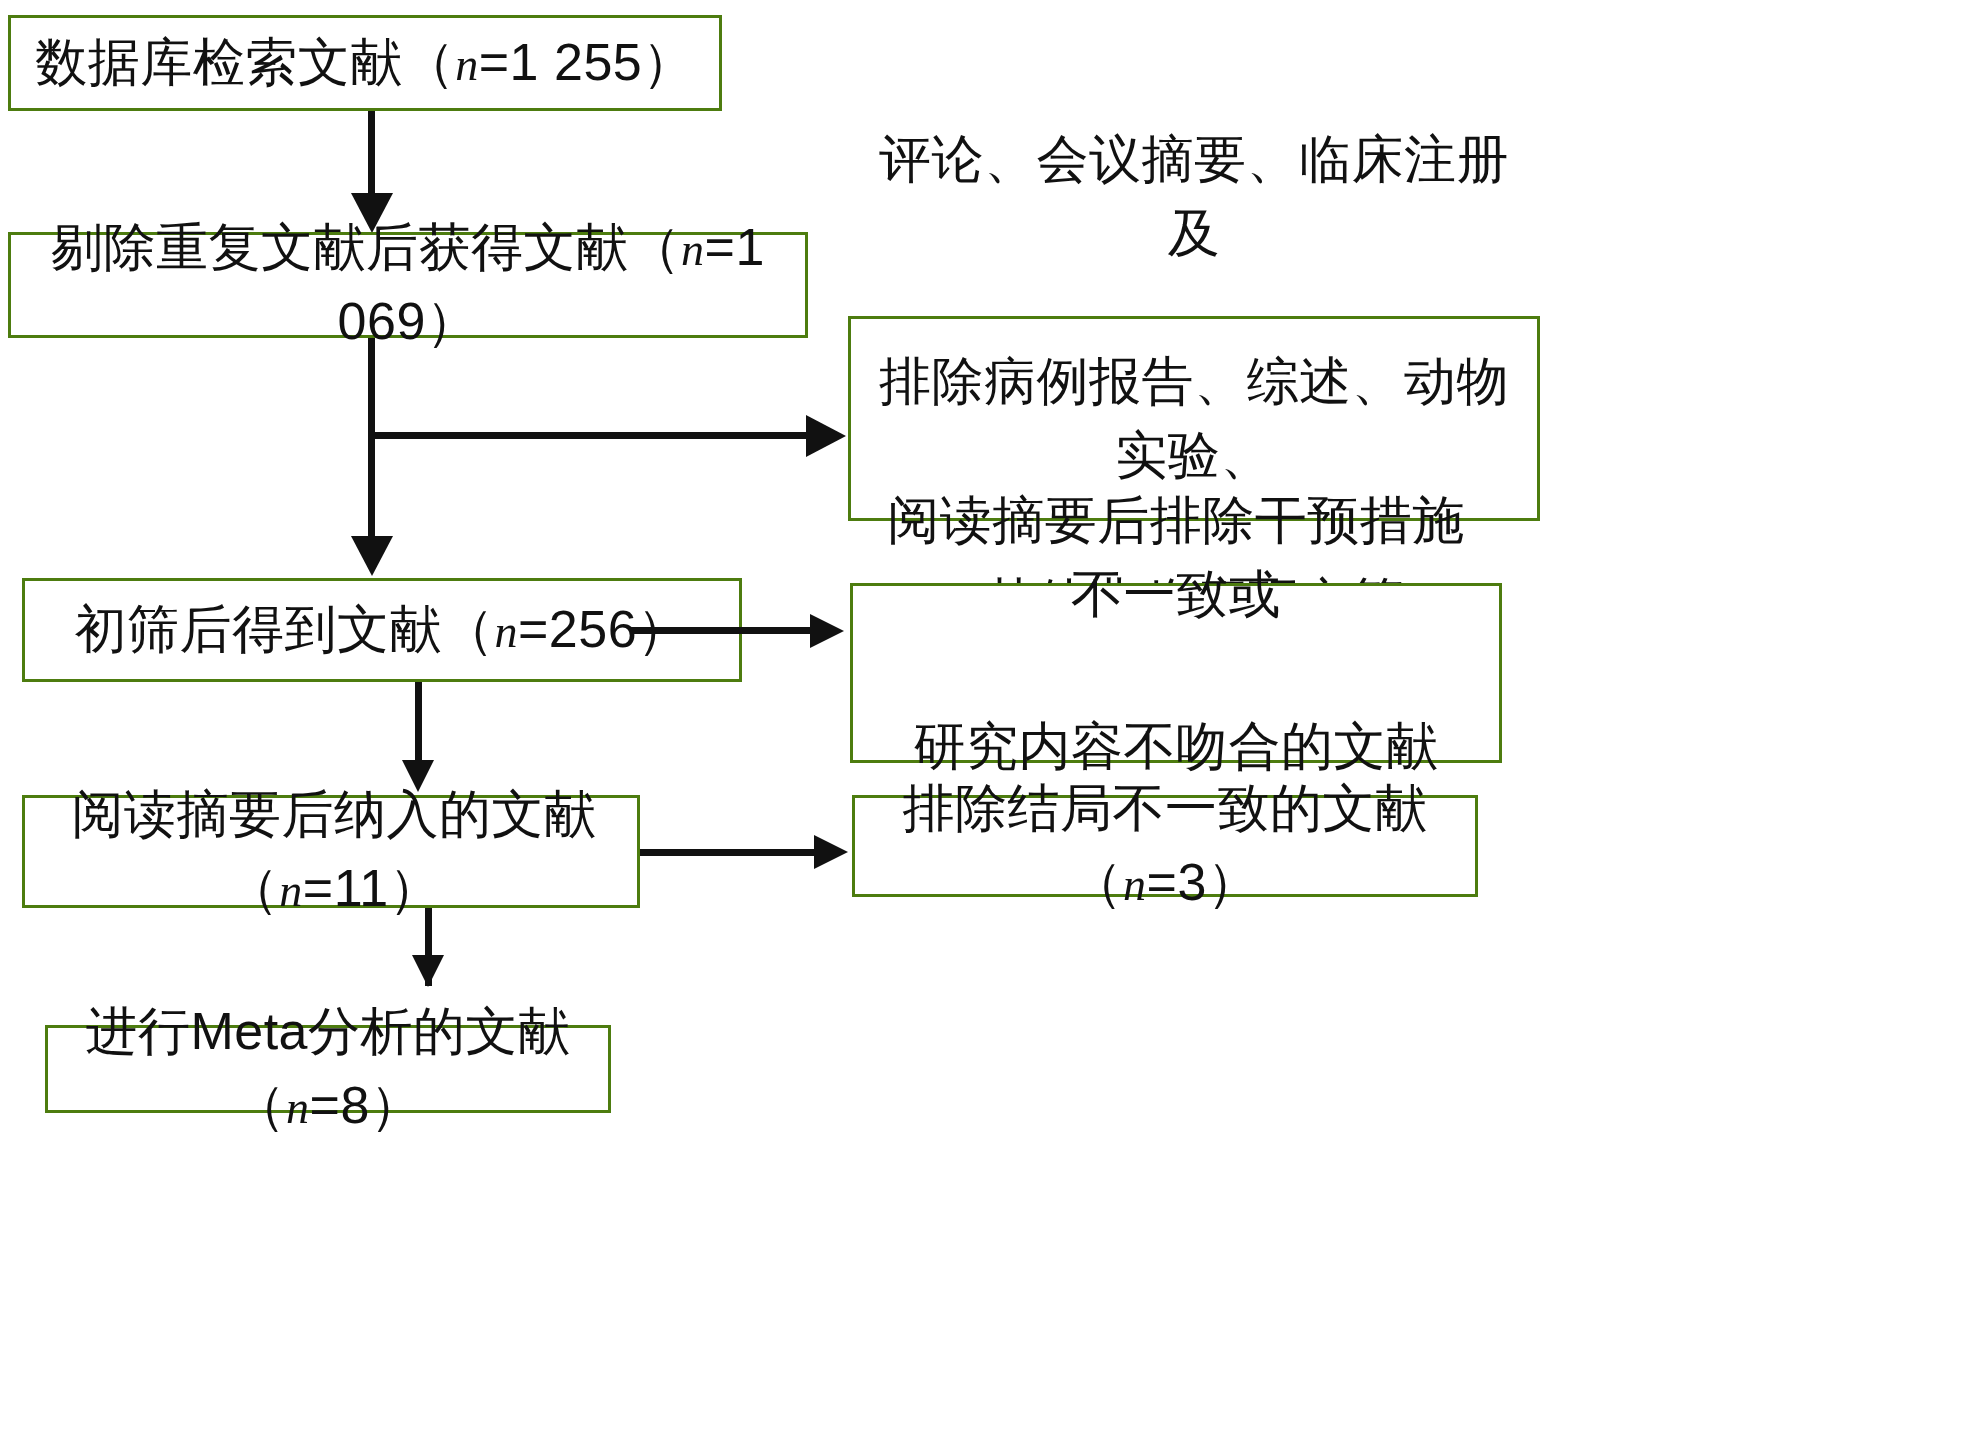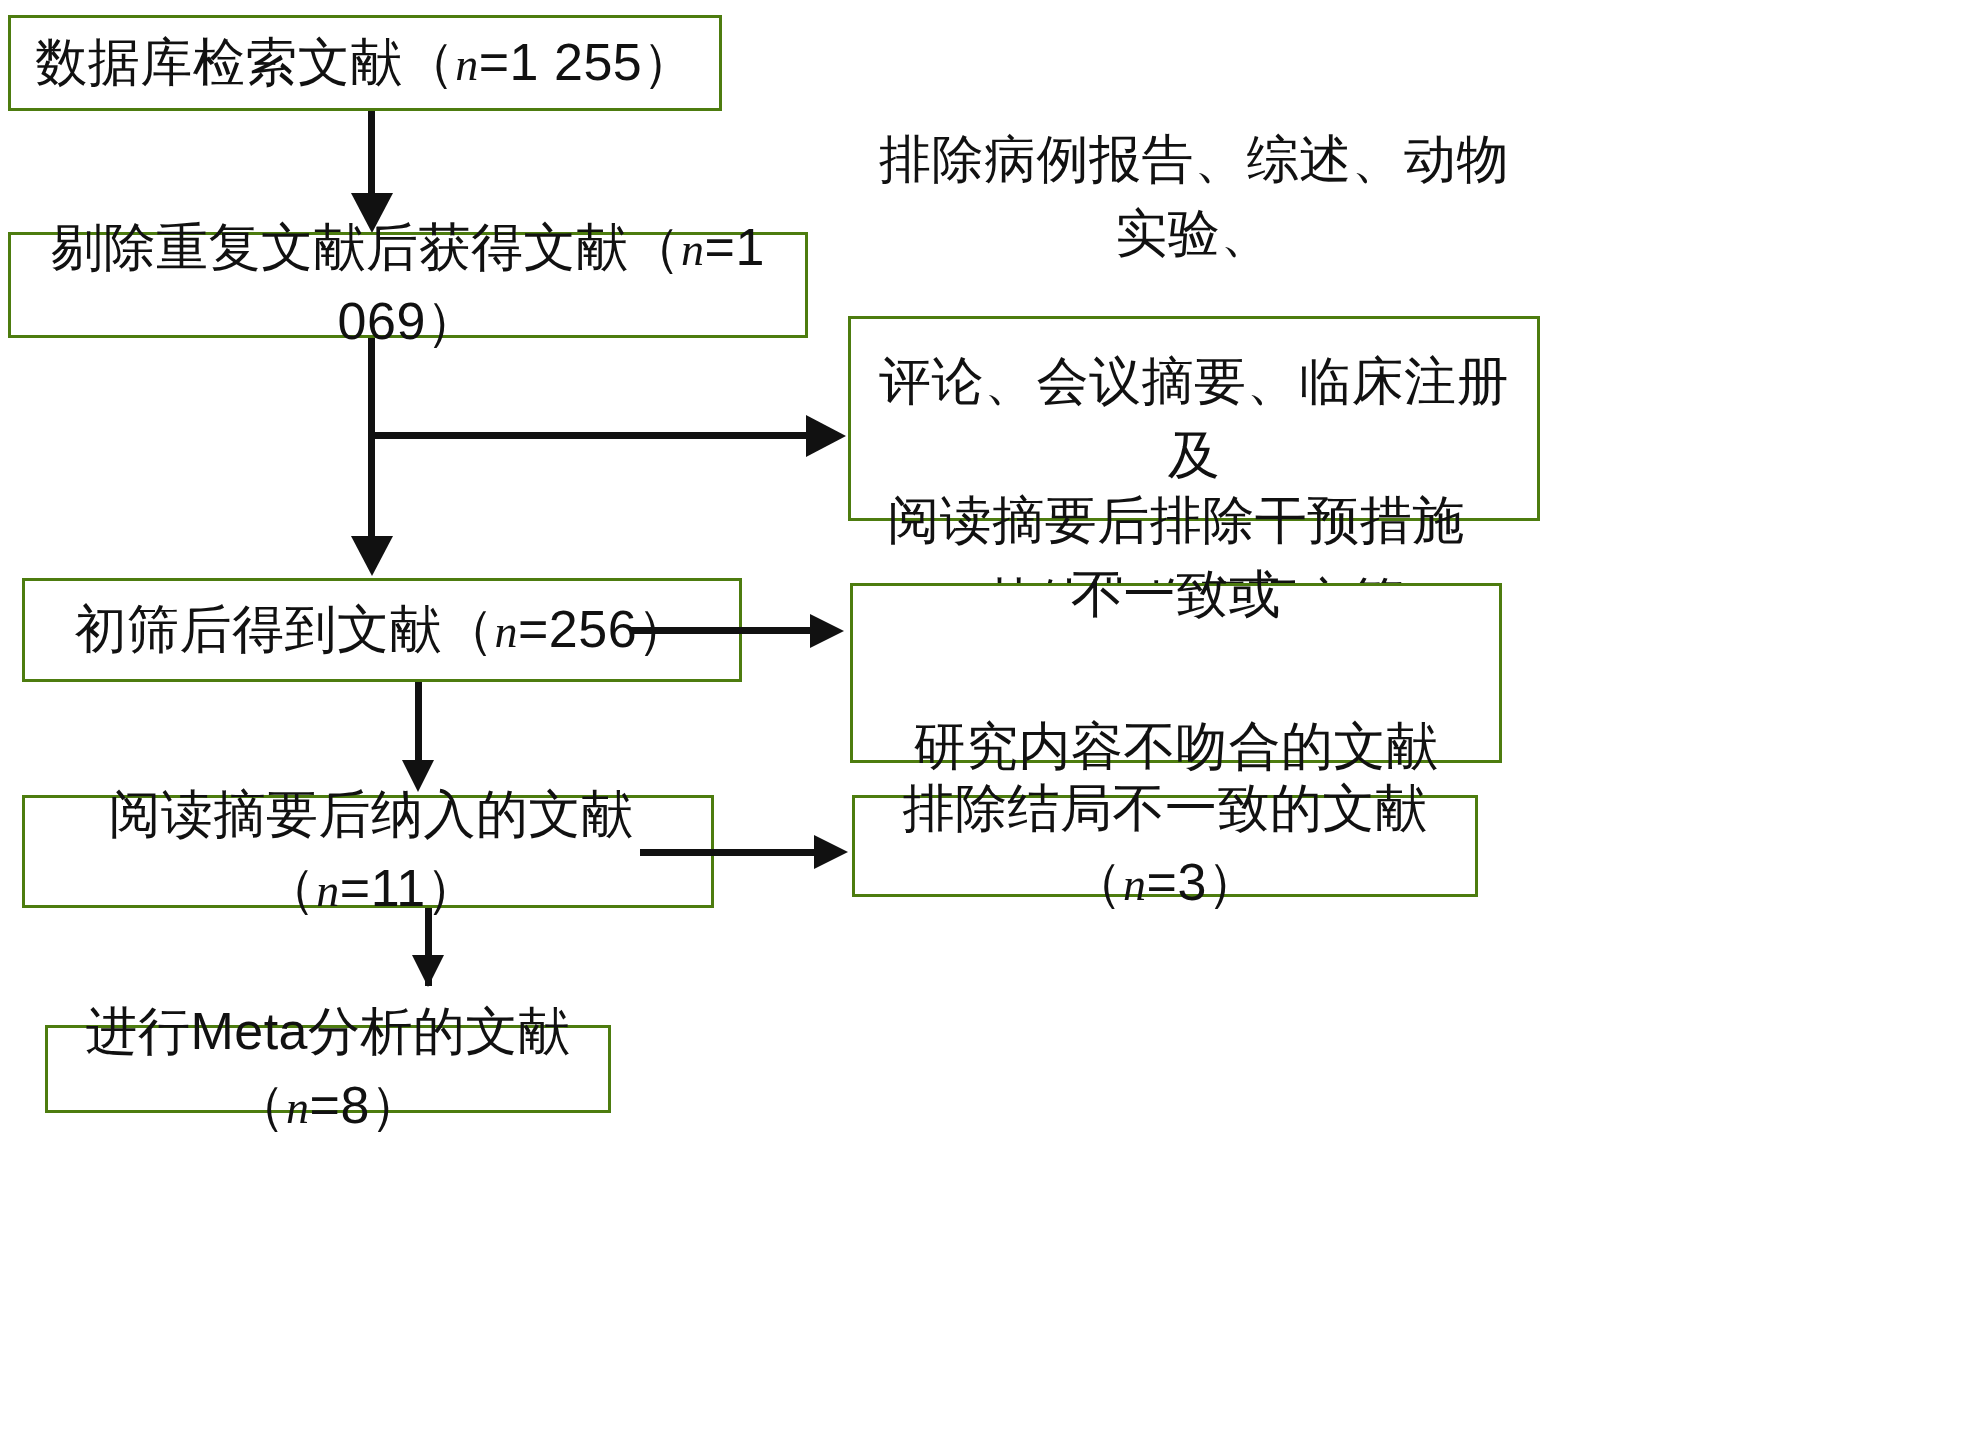--- a/index.html
+++ b/index.html
@@ -95,22 +95,22 @@
   </div>
 
   <div class="vline" style="left:368px; top:338px; height:202px;"></div>
   <div class="arrow-down" style="left:351px; top:536px;"></div>
 
   <div class="hline" style="left:368px; top:432px; width:440px;"></div>
   <div class="arrow-right" style="left:806px; top:415px;"></div>
 
   <div class="box" style="left:848px; top:316px; width:692px; height:205px; text-align:center;">
     <span class="box-inner">
+      <span style="display:block;">评论、会议摘要、临床注册及</span>
       <span style="display:block;">排除病例报告、综述、动物实验、</span>
-      <span style="display:block;">评论、会议摘要、临床注册及</span>
       <span style="display:block;"><span>其他非临床研究等（</span><span class="ital">n</span><span>=813</span><span>）</span></span>
     </span>
   </div>
 
   <div class="box" style="left:22px; top:578px; width:720px; height:104px;">
     <span class="box-inner"><span>初筛后得到文献（</span><span class="ital">n</span><span>=256</span><span>）</span></span>
   </div>
 
   <div class="hline" style="left:630px; top:627px; width:182px;"></div>
   <div class="arrow-right slim" style="left:810px; top:614px;"></div>
@@ -118,21 +118,21 @@
   <div class="box" style="left:850px; top:583px; width:652px; height:180px;">
     <span class="box-inner">
       <span style="display:block;font-family:Liberation Mono, monospace;">阅读摘要后排除干预措施不一致或</span>
       <span style="display:block;"><span>研究内容不吻合的文献（</span><span class="ital">n</span><span>=245</span><span>）</span></span>
     </span>
   </div>
 
   <div class="vline" style="left:415px; top:682px; height:82px;"></div>
   <div class="arrow-down slim" style="left:402px; top:760px;"></div>
 
-  <div class="box" style="left:22px; top:795px; width:692px; height:113px;padding-left:20px;">
+  <div class="box" style="left:22px; top:795px; width:618px; height:113px;padding-left:20px;">
     <span class="box-inner"><span>阅读摘要后纳入的文献（</span><span class="ital">n</span><span>=11</span><span>）</span></span>
   </div>
 
   <div class="hline" style="left:640px; top:849px; width:176px;"></div>
   <div class="arrow-right slim" style="left:814px; top:835px;"></div>
 
   <div class="box" style="left:852px; top:795px; width:626px; height:102px;">
     <span class="box-inner"><span>排除结局不一致的文献（</span><span class="ital">n</span><span>=3</span><span>）</span></span>
   </div>
 

